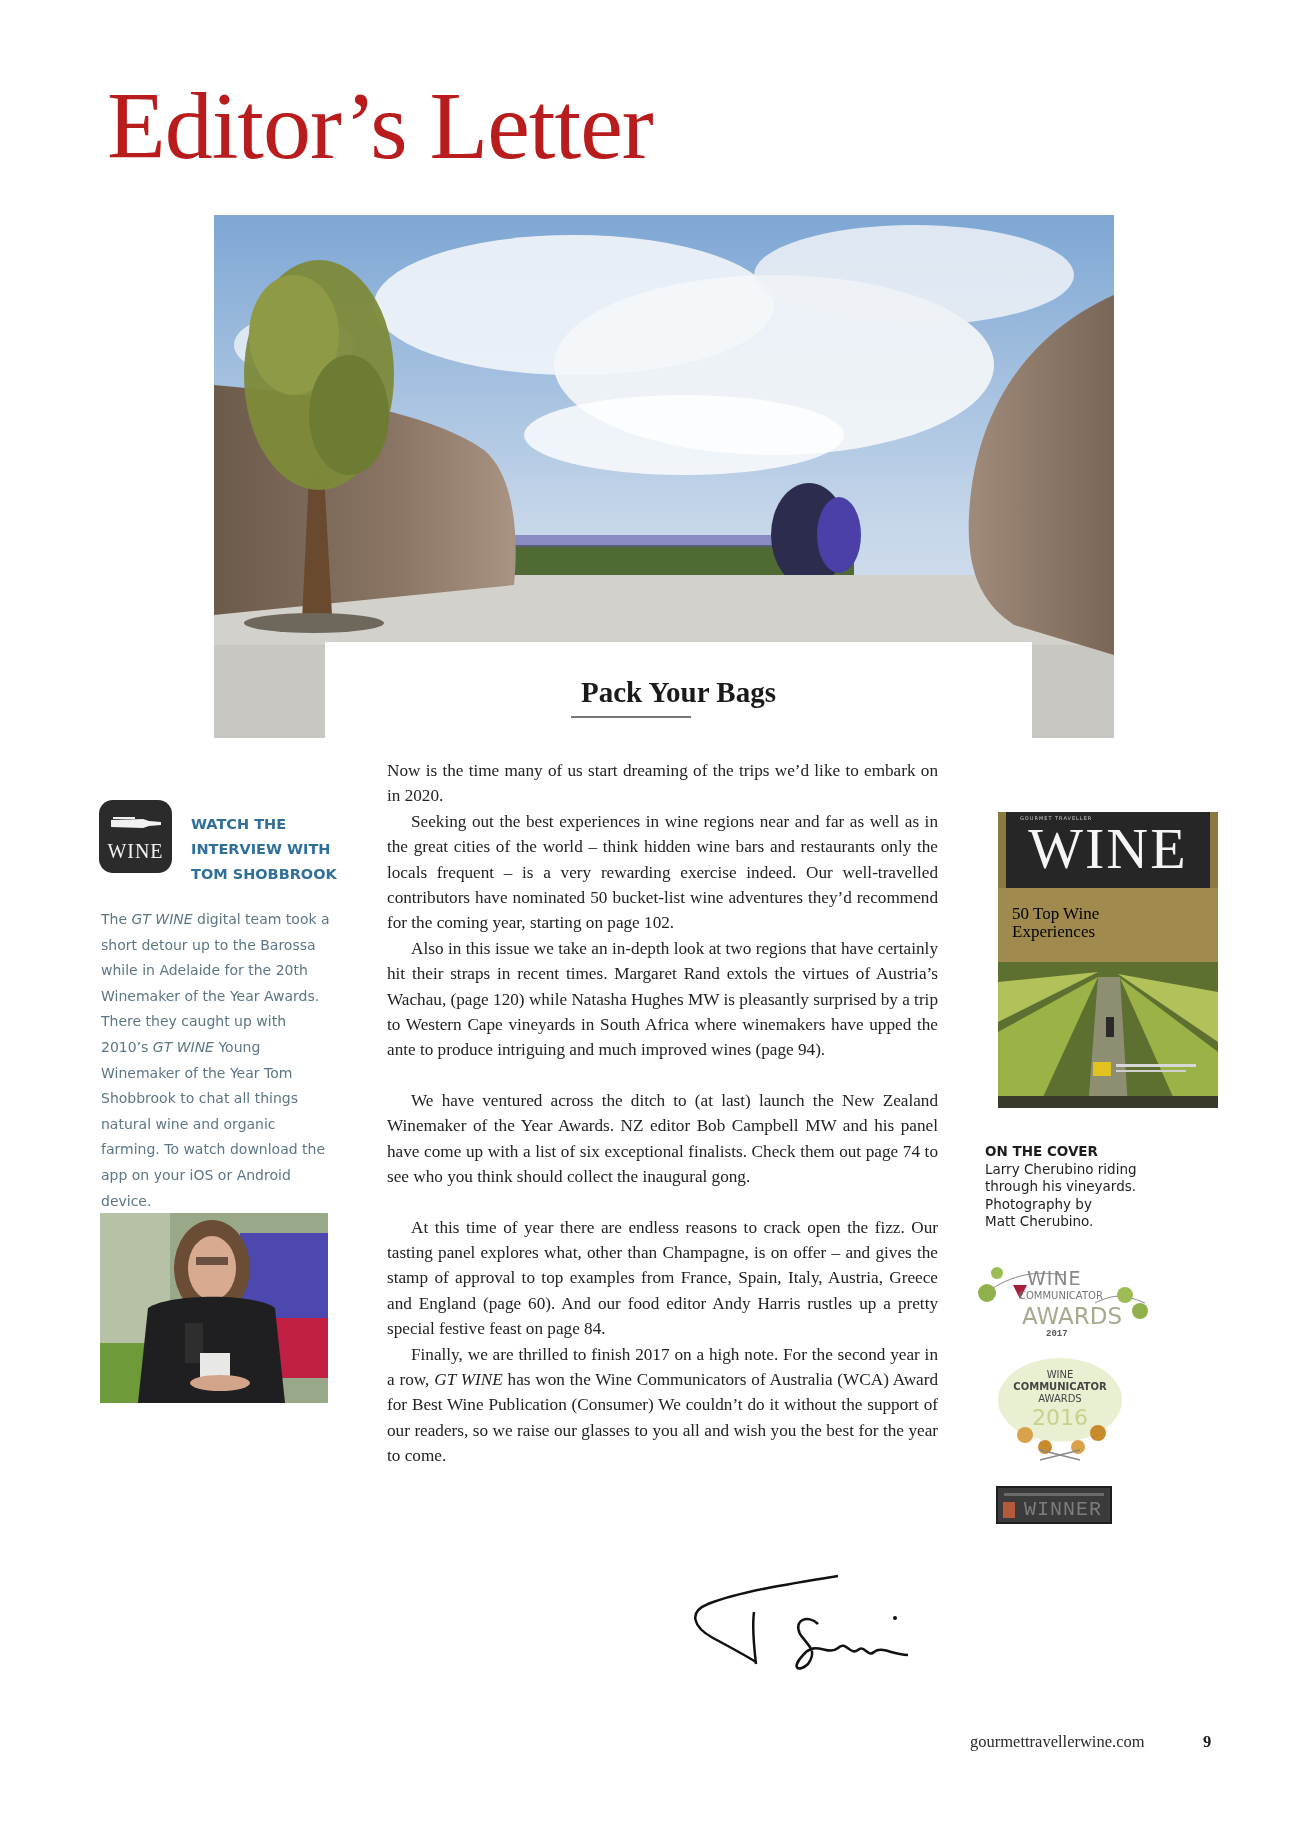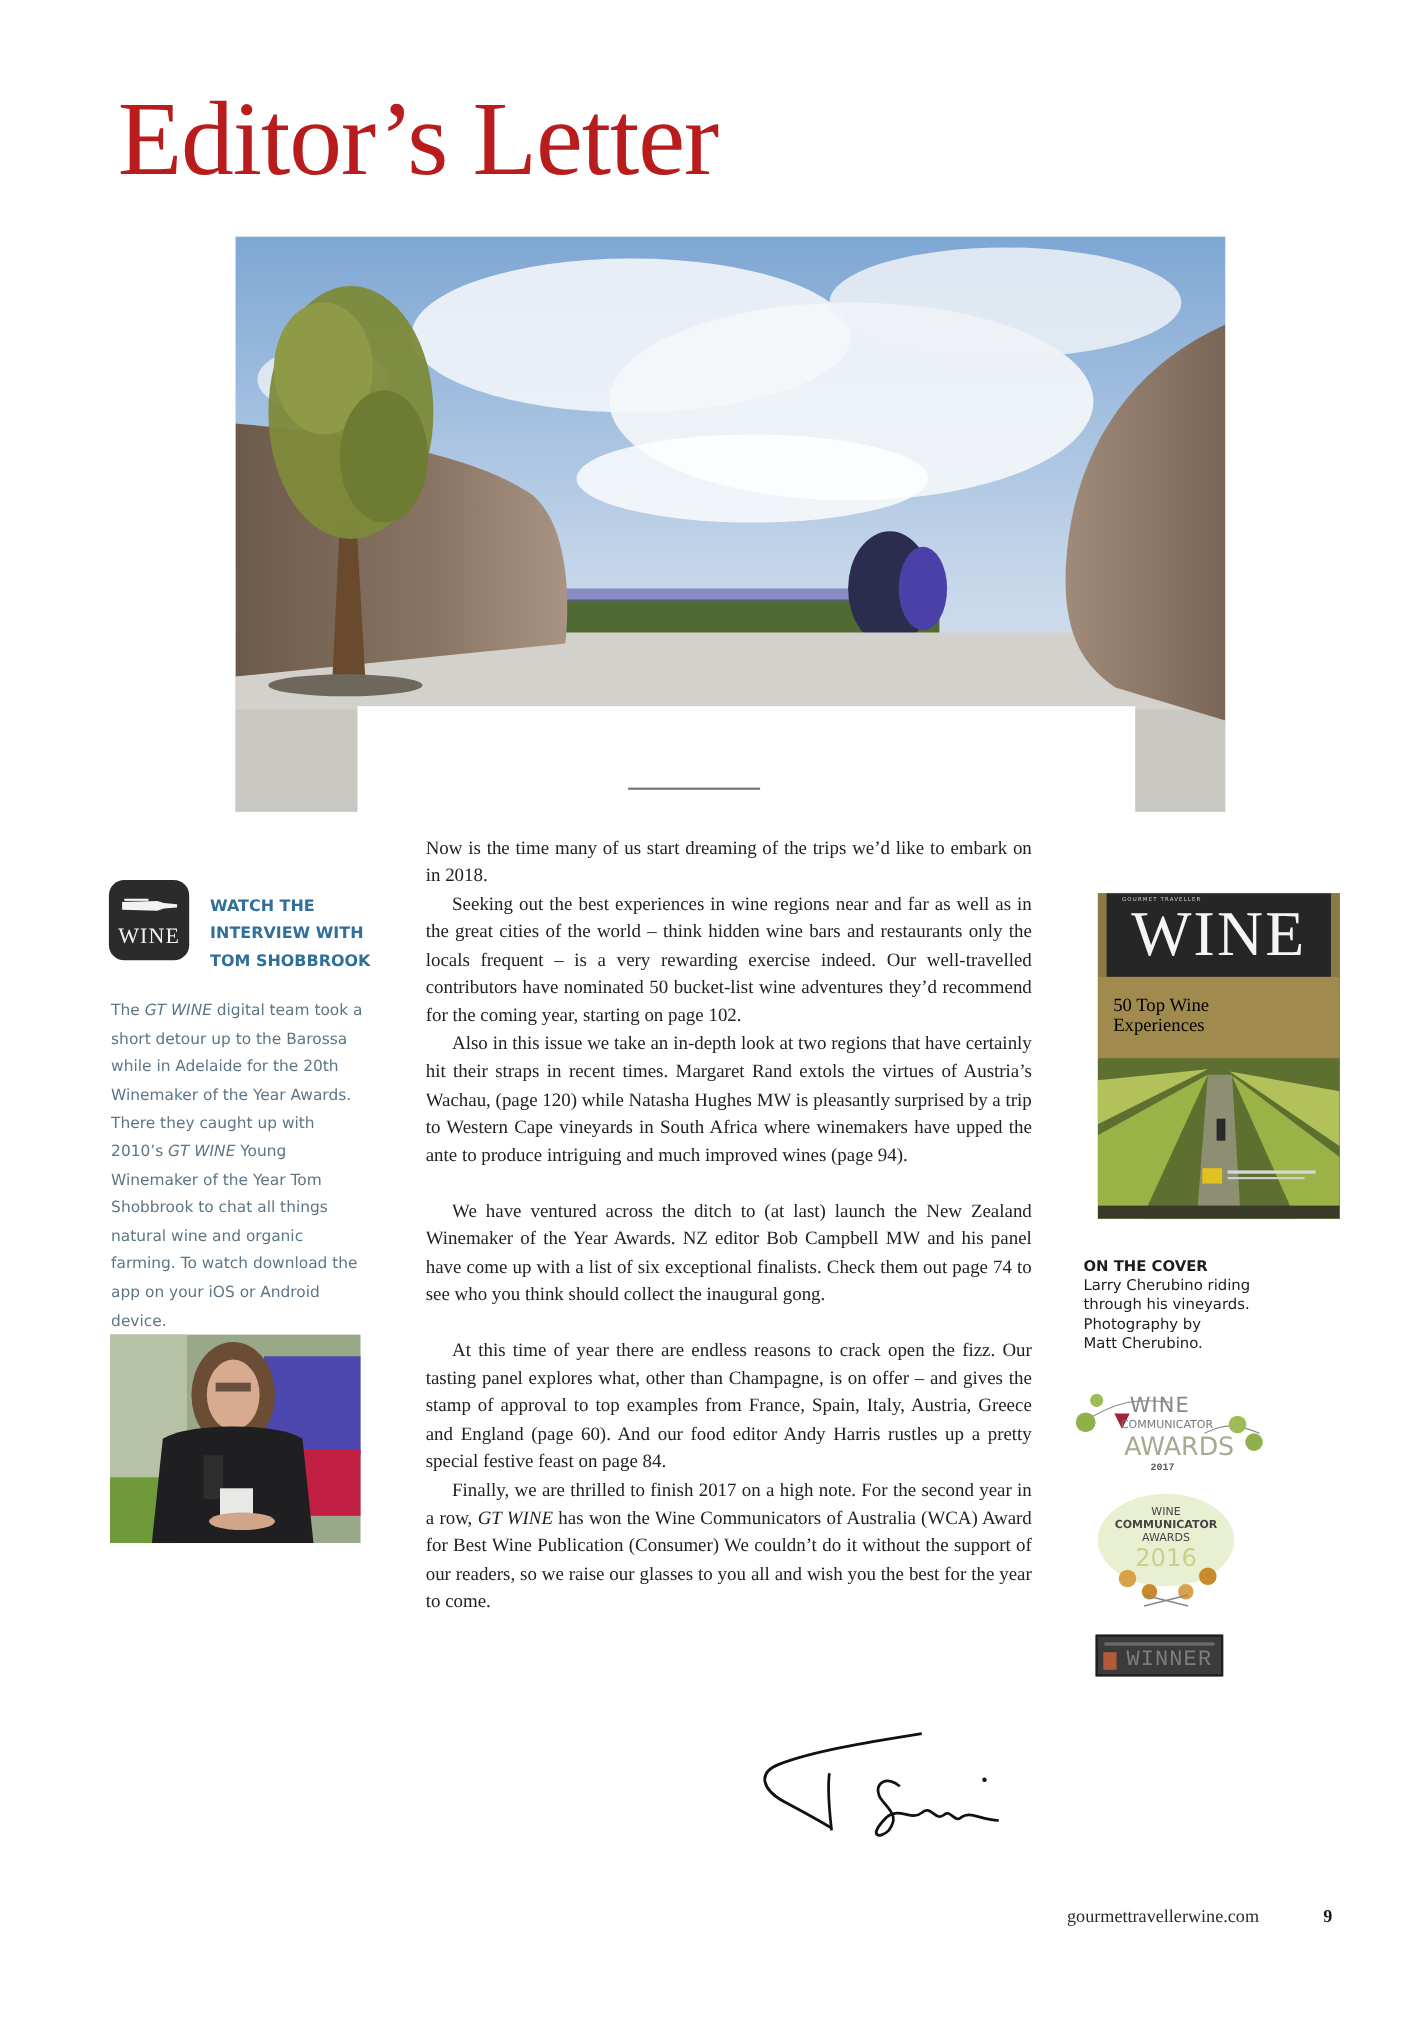--- a/index.html
+++ b/index.html
@@ -169,20 +169,21 @@
     <path d="M95 260 L110 260 L118 400 L88 405 Z" fill="#6a4a2e"></path>
     <ellipse cx="100" cy="408" rx="70" ry="10" fill="#6e675c"></ellipse>
 
     <ellipse cx="105" cy="160" rx="75" ry="115" fill="#7d8a3a" opacity="0.95"></ellipse>
     <ellipse cx="80" cy="120" rx="45" ry="60" fill="#8e9a45"></ellipse>
     <ellipse cx="135" cy="200" rx="40" ry="60" fill="#6d7b33"></ellipse>
   </svg>
 </div>
 
 <div class="hero-caption-box">
+  <div class="section-title">Pack Your Bags</div>
   <div class="section-rule"></div>
 </div>
 
 <div class="app-icon">
   <svg class="bottle" viewBox="0 0 54 18">
     <path d="M2 6 L34 5 L40 7 L52 8 L52 11 L40 12 L34 14 L2 13 Z" fill="#f2f2f2"></path>
     <rect x="4" y="3" width="22" height="2" fill="#f2f2f2"></rect>
   </svg>
   <div class="label">WINE</div>
 </div>
@@ -208,21 +209,21 @@
     <ellipse cx="112" cy="55" rx="24" ry="32" fill="#d8ab90"></ellipse>
     <rect x="96" y="44" width="32" height="8" fill="#3a2b20" opacity="0.7"></rect>
     <path d="M38 190 L48 95 C70 80 155 80 175 95 L185 190 Z" fill="#1f1f22"></path>
     <rect x="85" y="110" width="18" height="40" fill="#2e2e2e"></rect>
     <rect x="100" y="140" width="30" height="28" fill="#e8e8e6"></rect>
     <ellipse cx="120" cy="170" rx="30" ry="8" fill="#d2a58a"></ellipse>
   </svg>
 </div>
 
 <div class="body-text">
-  <p class="first">Now is the time many of us start dreaming of the trips we’d like to embark on in 2018.</p>
+  <p class="first">Now is the time many of us start dreaming of the trips we’d like to embark on in 2020.</p>
   <p>Seeking out the best experiences in wine regions near and far as well as in the great cities of the world – think hidden wine bars and restaurants only the locals frequent – is a very rewarding exercise indeed. Our well-travelled contributors have nominated 50 bucket-list wine adventures they’d recommend for the coming year, starting on page 102.</p>
   <p>Also in this issue we take an in-depth look at two regions that have certainly hit their straps in recent times. Margaret Rand extols the virtues of Austria’s Wachau, (page 120) while Natasha Hughes MW is pleasantly surprised by a trip to Western Cape vineyards in South Africa where winemakers have upped the ante to produce intriguing and much improved wines (page 94).</p>
   <p class="gap">We have ventured across the ditch to (at last) launch the New Zealand Winemaker of the Year Awards. NZ editor Bob Campbell MW and his panel have come up with a list of six exceptional finalists. Check them out page 74 to see who you think should collect the inaugural gong.</p>
   <p class="gap">At this time of year there are endless reasons to crack open the fizz. Our tasting panel explores what, other than Champagne, is on offer – and gives the stamp of approval to top examples from France, Spain, Italy, Austria, Greece and England (page 60). And our food editor Andy Harris rustles up a pretty special festive feast on page 84.</p>
   <p><span>Finally, we are thrilled to finish 2017 on a high note. For the second year in a row, </span><i>GT WINE</i><span> has won the Wine Communicators of Australia (WCA) Award for Best Wine Publication (Consumer) We couldn’t do it without the support of our readers, so we raise our glasses to you all and wish you the best for the year to come.</span></p>
 </div>
 
 <div class="cover">
   <svg viewBox="0 0 220 296" preserveAspectRatio="none">
     <rect width="220" height="296" fill="#8a7a42"></rect>

